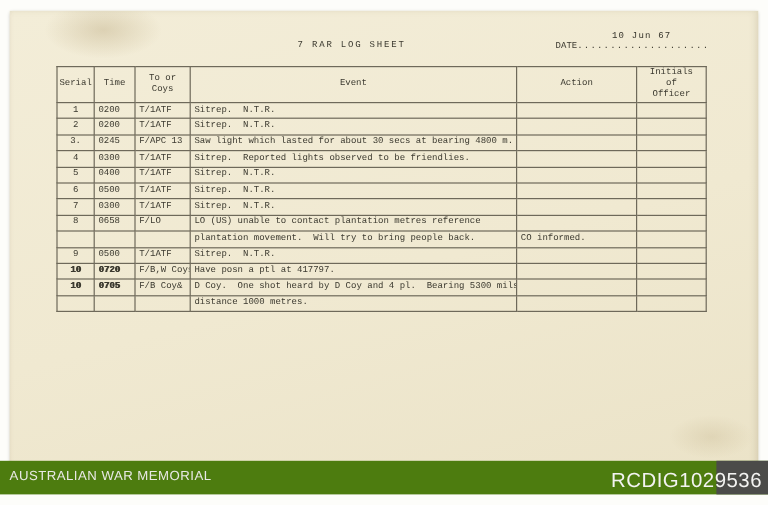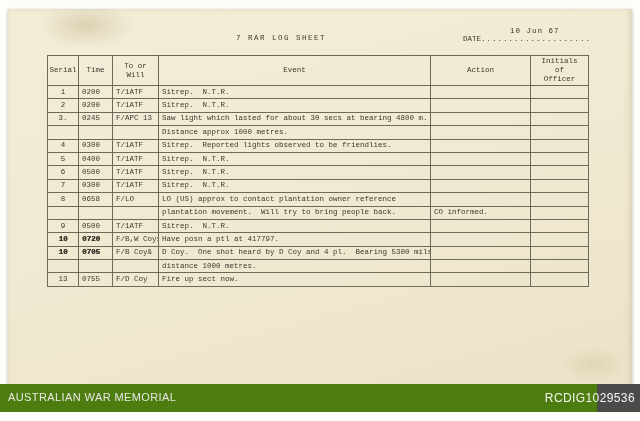--- a/index.html
+++ b/index.html
@@ -13,21 +13,21 @@
   
   .paper {
     position:absolute; left:8px; top:9px; width:624px; height:381px;
     background:
       radial-gradient(ellipse 70px 34px at 78px 16px, rgba(168,146,98,0.30), rgba(168,146,98,0) 70%),
       radial-gradient(ellipse 50px 26px at 585px 355px, rgba(168,146,98,0.18), rgba(168,146,98,0) 70%),
       linear-gradient(165deg, #f3edd8 0%, #f0e9d1 55%, #ebe3c8 100%);
     box-shadow: inset -3px 0 5px rgba(110,95,60,0.10), inset 0 -2px 4px rgba(110,95,60,0.08), 0 1px 3px rgba(0,0,0,0.30);
   }
   .doc-title {
-    position:absolute; left:228px; top:25px;
+    position:absolute; left:240px; top:25px;
     font:7.5px/1.2 "Liberation Mono", monospace;
     color:#3c3a30; letter-spacing:1.5px;
   }
   .date-block {
     position:absolute; left:455px; top:26px;
     font:7.5px/1.2 "Liberation Mono", monospace; color:#3c3a30;
   }
   .date-dots { position:relative; display:inline-block; letter-spacing:1px; }
   .date-value {
     position:absolute; left:29px; top:-7px; white-space:nowrap;
@@ -65,21 +65,21 @@
   .footer-org {
     position:absolute; left:8px; top:7px;
     font-size:11px; color:#e9e9e6; letter-spacing:0.4px;
   }
   .footer-id-box {
     position:absolute; right:0; top:0; width:43px; height:28px;
     background:#4b4b49;
   }
   .footer-id {
     position:absolute; right:5px; top:7px;
-    font-size:12px; color:#f3f3f1; letter-spacing:0.4px;
+    font-size:17px; color:#f3f3f1; letter-spacing:0.4px;
   }
 </style>
 </head>
 <body>
 
 <div class="paper">
 
   <div class="doc-title">7 RAR LOG SHEET</div>
 
   <div class="date-block"><span>DATE</span><span class="date-dots"><span>....................</span><span class="date-value">10 Jun 67</span></span>
@@ -92,21 +92,21 @@
         <col class="c2">
         <col class="c3">
         <col class="c4">
         <col class="c5">
     </colgroup>
     <thead>
       <tr id="log-head-row">
           <th>Serial</th>
           <th>Time</th>
           <th>To or
-Will</th>
+Coys</th>
           <th>Event</th>
           <th>Action</th>
           <th>Initials
 of
 Officer</th>
         </tr>
     </thead>
     <tbody id="log-body">
         <tr>
           <td class="cell-serial">1</td>
@@ -126,28 +126,20 @@
         </tr>
         <tr>
           <td class="cell-serial">3.</td>
           <td class="cell-time">0245</td>
           <td class="cell-to-from">F/APC 13</td>
           <td class="cell-event">Saw light which lasted for about 30 secs at bearing 4800 m.</td>
           <td class="cell-action"></td>
           <td class="cell-initials"></td>
         </tr>
         <tr>
-          <td class="cell-serial"></td>
-          <td class="cell-time"></td>
-          <td class="cell-to-from"></td>
-          <td class="cell-event">Distance approx 1000 metres.</td>
-          <td class="cell-action"></td>
-          <td class="cell-initials"></td>
-        </tr>
-        <tr>
           <td class="cell-serial">4</td>
           <td class="cell-time">0300</td>
           <td class="cell-to-from">T/1ATF</td>
           <td class="cell-event">Sitrep.  Reported lights observed to be friendlies.</td>
           <td class="cell-action"></td>
           <td class="cell-initials"></td>
         </tr>
         <tr>
           <td class="cell-serial">5</td>
           <td class="cell-time">0400</td>
@@ -169,21 +161,21 @@
           <td class="cell-time">0300</td>
           <td class="cell-to-from">T/1ATF</td>
           <td class="cell-event">Sitrep.  N.T.R.</td>
           <td class="cell-action"></td>
           <td class="cell-initials"></td>
         </tr>
         <tr>
           <td class="cell-serial">8</td>
           <td class="cell-time">0658</td>
           <td class="cell-to-from">F/LO</td>
-          <td class="cell-event">LO (US) approx to contact plantation owner reference</td>
+          <td class="cell-event">LO (US) unable to contact plantation metres reference</td>
           <td class="cell-action"></td>
           <td class="cell-initials"></td>
         </tr>
         <tr>
           <td class="cell-serial"></td>
           <td class="cell-time"></td>
           <td class="cell-to-from"></td>
           <td class="cell-event">plantation movement.  Will try to bring people back.</td>
           <td class="cell-action">CO informed.</td>
           <td class="cell-initials"></td>
@@ -213,28 +205,20 @@
           <td class="cell-initials"></td>
         </tr>
         <tr>
           <td class="cell-serial"></td>
           <td class="cell-time"></td>
           <td class="cell-to-from"></td>
           <td class="cell-event">distance 1000 metres.</td>
           <td class="cell-action"></td>
           <td class="cell-initials"></td>
         </tr>
-        <tr>
-          <td class="cell-serial">13</td>
-          <td class="cell-time">0755</td>
-          <td class="cell-to-from">F/D Coy</td>
-          <td class="cell-event">Fire up sect now.</td>
-          <td class="cell-action"></td>
-          <td class="cell-initials"></td>
-        </tr>
       </tbody>
   </table>
 
 </div>
 
 <div class="footer-bar">
   <span class="footer-org">AUSTRALIAN WAR MEMORIAL</span>
   <span class="footer-id-box"></span>
   <span class="footer-id">RCDIG1029536</span>
 </div>

